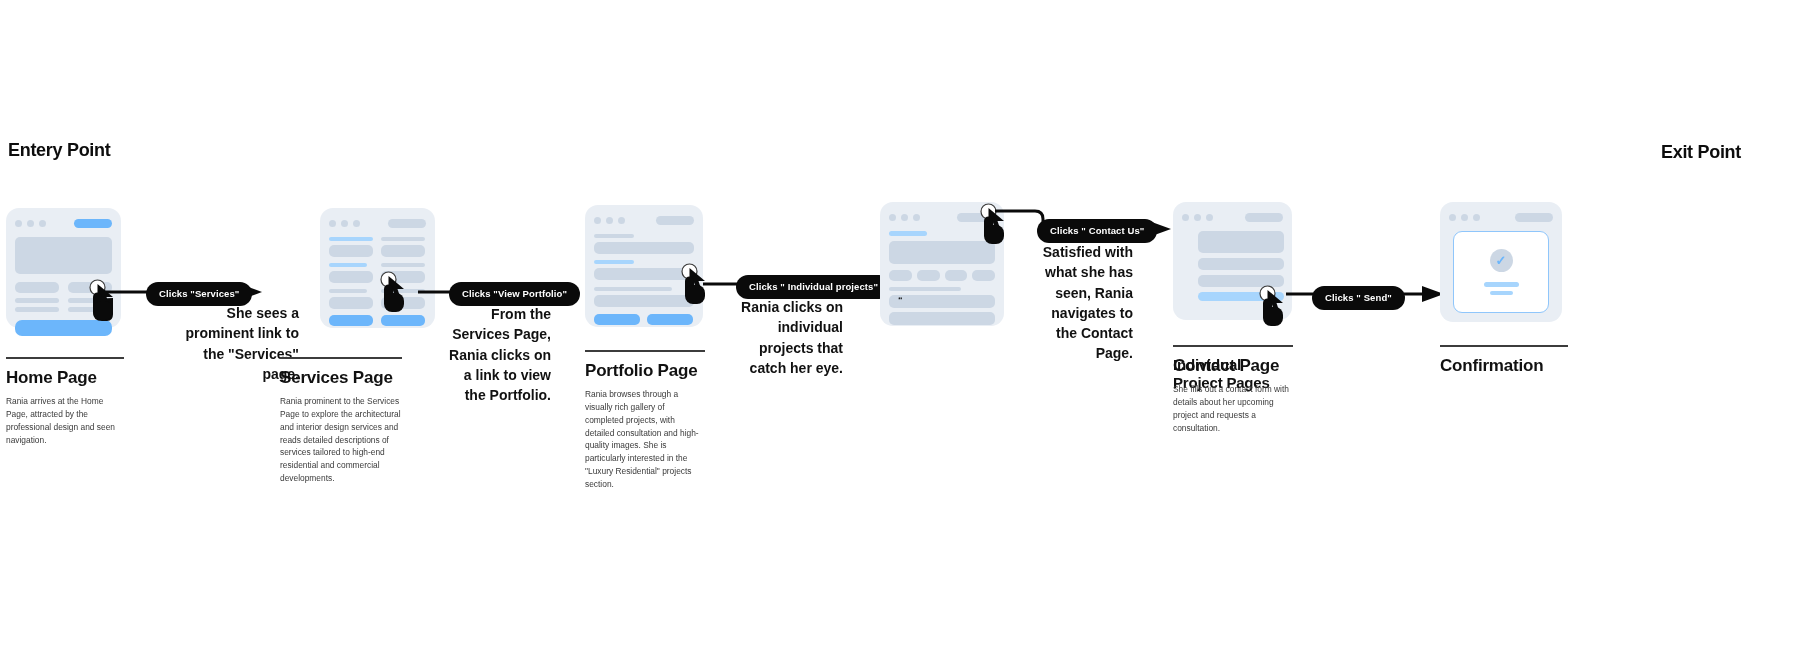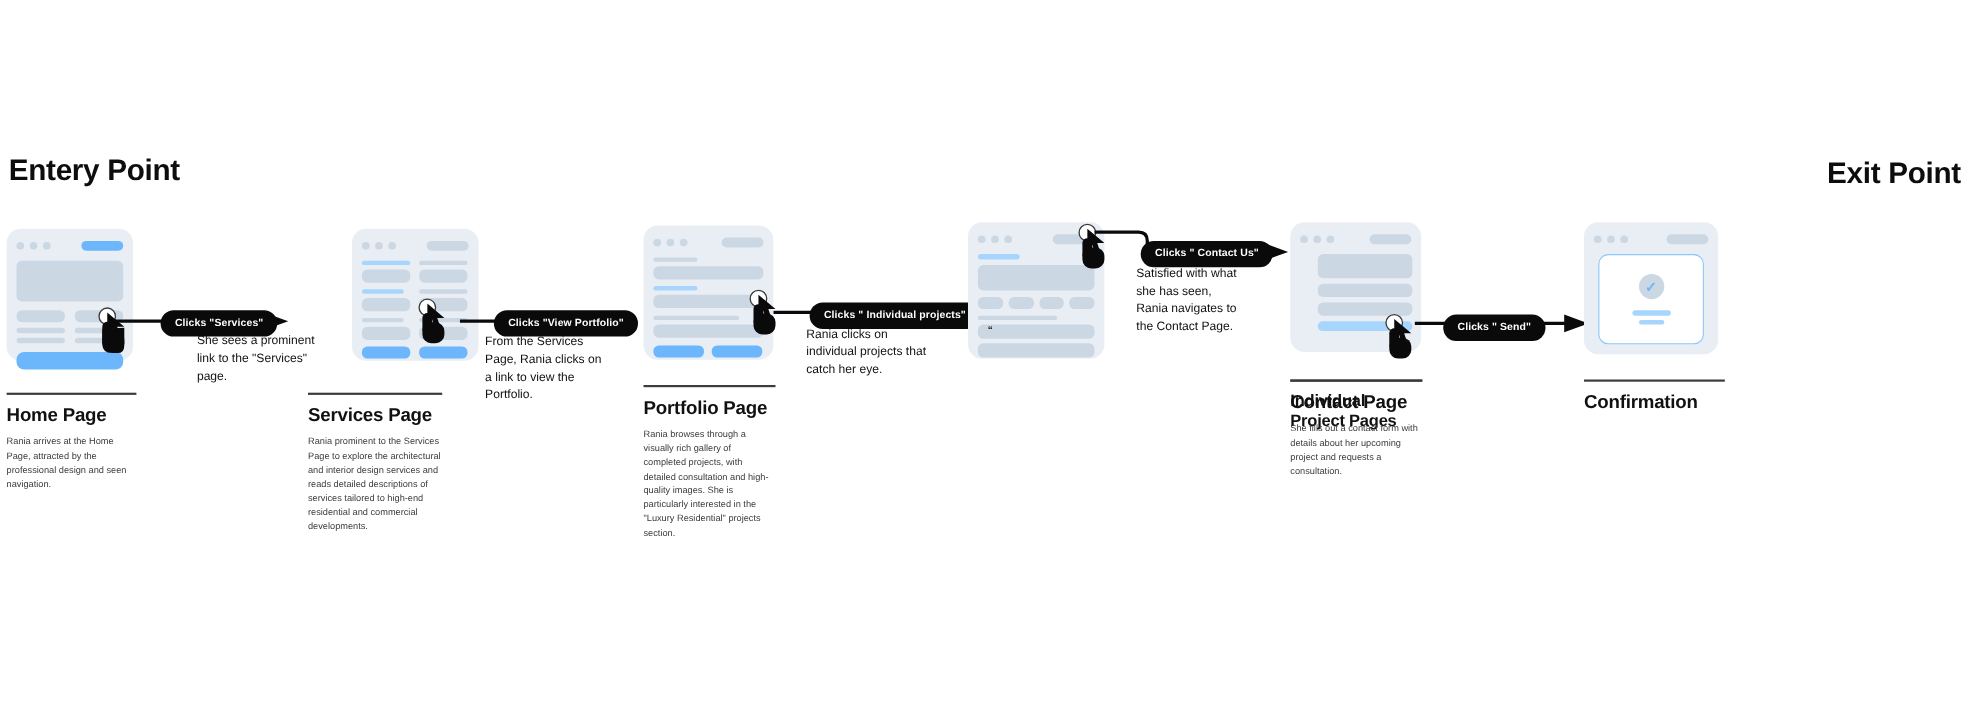--- a/index.html
+++ b/index.html
@@ -7,21 +7,21 @@
     width: 1800px; height: 658px;
     background: #ffffff;
     font-family: "Liberation Sans", sans-serif;
     overflow: hidden;
   }
   #stage { position: relative; width: 1800px; height: 658px; }
 
   
   .point-label {
     position: absolute;
-    font-size: 27px;
+    font-size: 18px;
     font-weight: bold;
     letter-spacing: -0.3px;
     color: #0d0d0d;
     white-space: nowrap;
   }
   #entry-point { left: 8px; top: 140px; }
   #exit-point  { left: 1661px; top: 142px; }
 
   
   .mock {
@@ -60,25 +60,26 @@
     border-radius: 999px;
     font-size: 9.5px;
     font-weight: bold;
     letter-spacing: 0.1px;
     padding: 7px 13px;
     white-space: nowrap;
     line-height: 1;
   }
   .pill-note {
     position: absolute;
-    font-size: 11px;
-    font-weight: normal;
+    font-size: 14px;
+    font-weight: bold;
     line-height: 1.45;
     color: #111111;
     width: 150px;
+    text-align: right;
   }
 
   
   .caption { position: absolute; }
   .caption .rule {
     height: 2px; background: #3c3c3c; margin-bottom: 9px;
   }
   .caption .ttl {
     font-size: 17px; font-weight: bold; color: #111111;
     letter-spacing: -0.2px; line-height: 1.2; margin-bottom: 7px;

